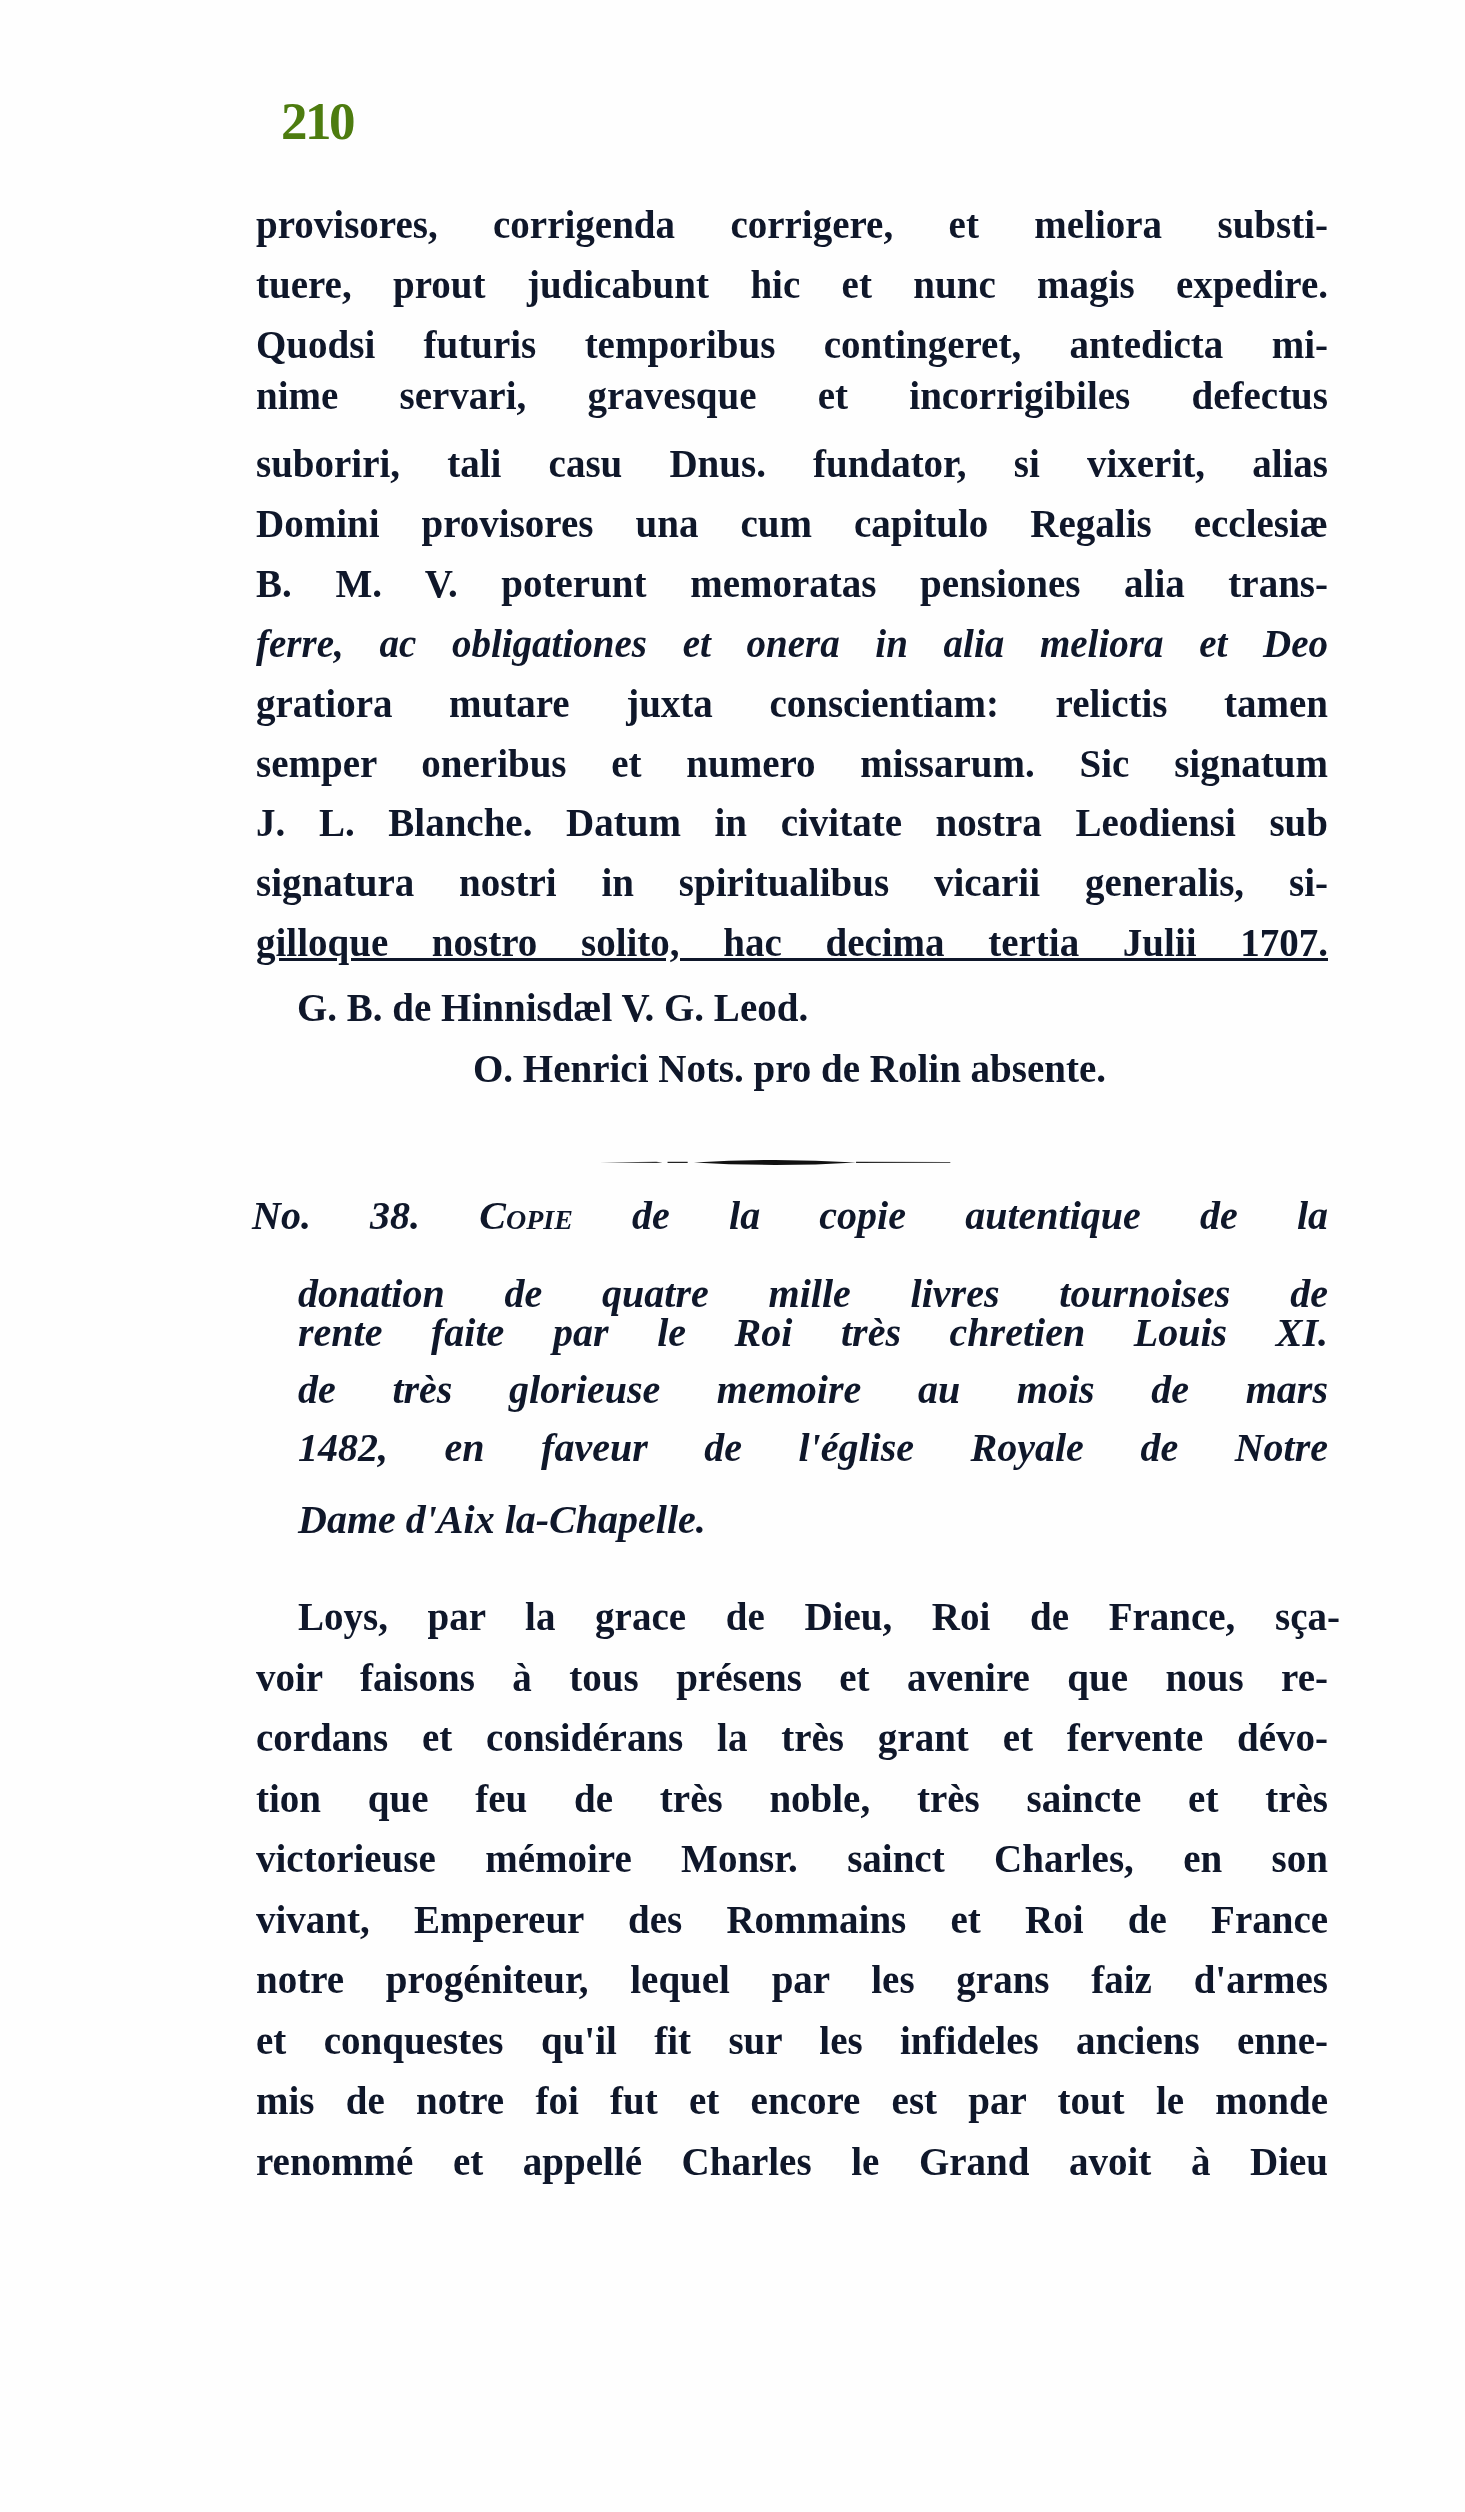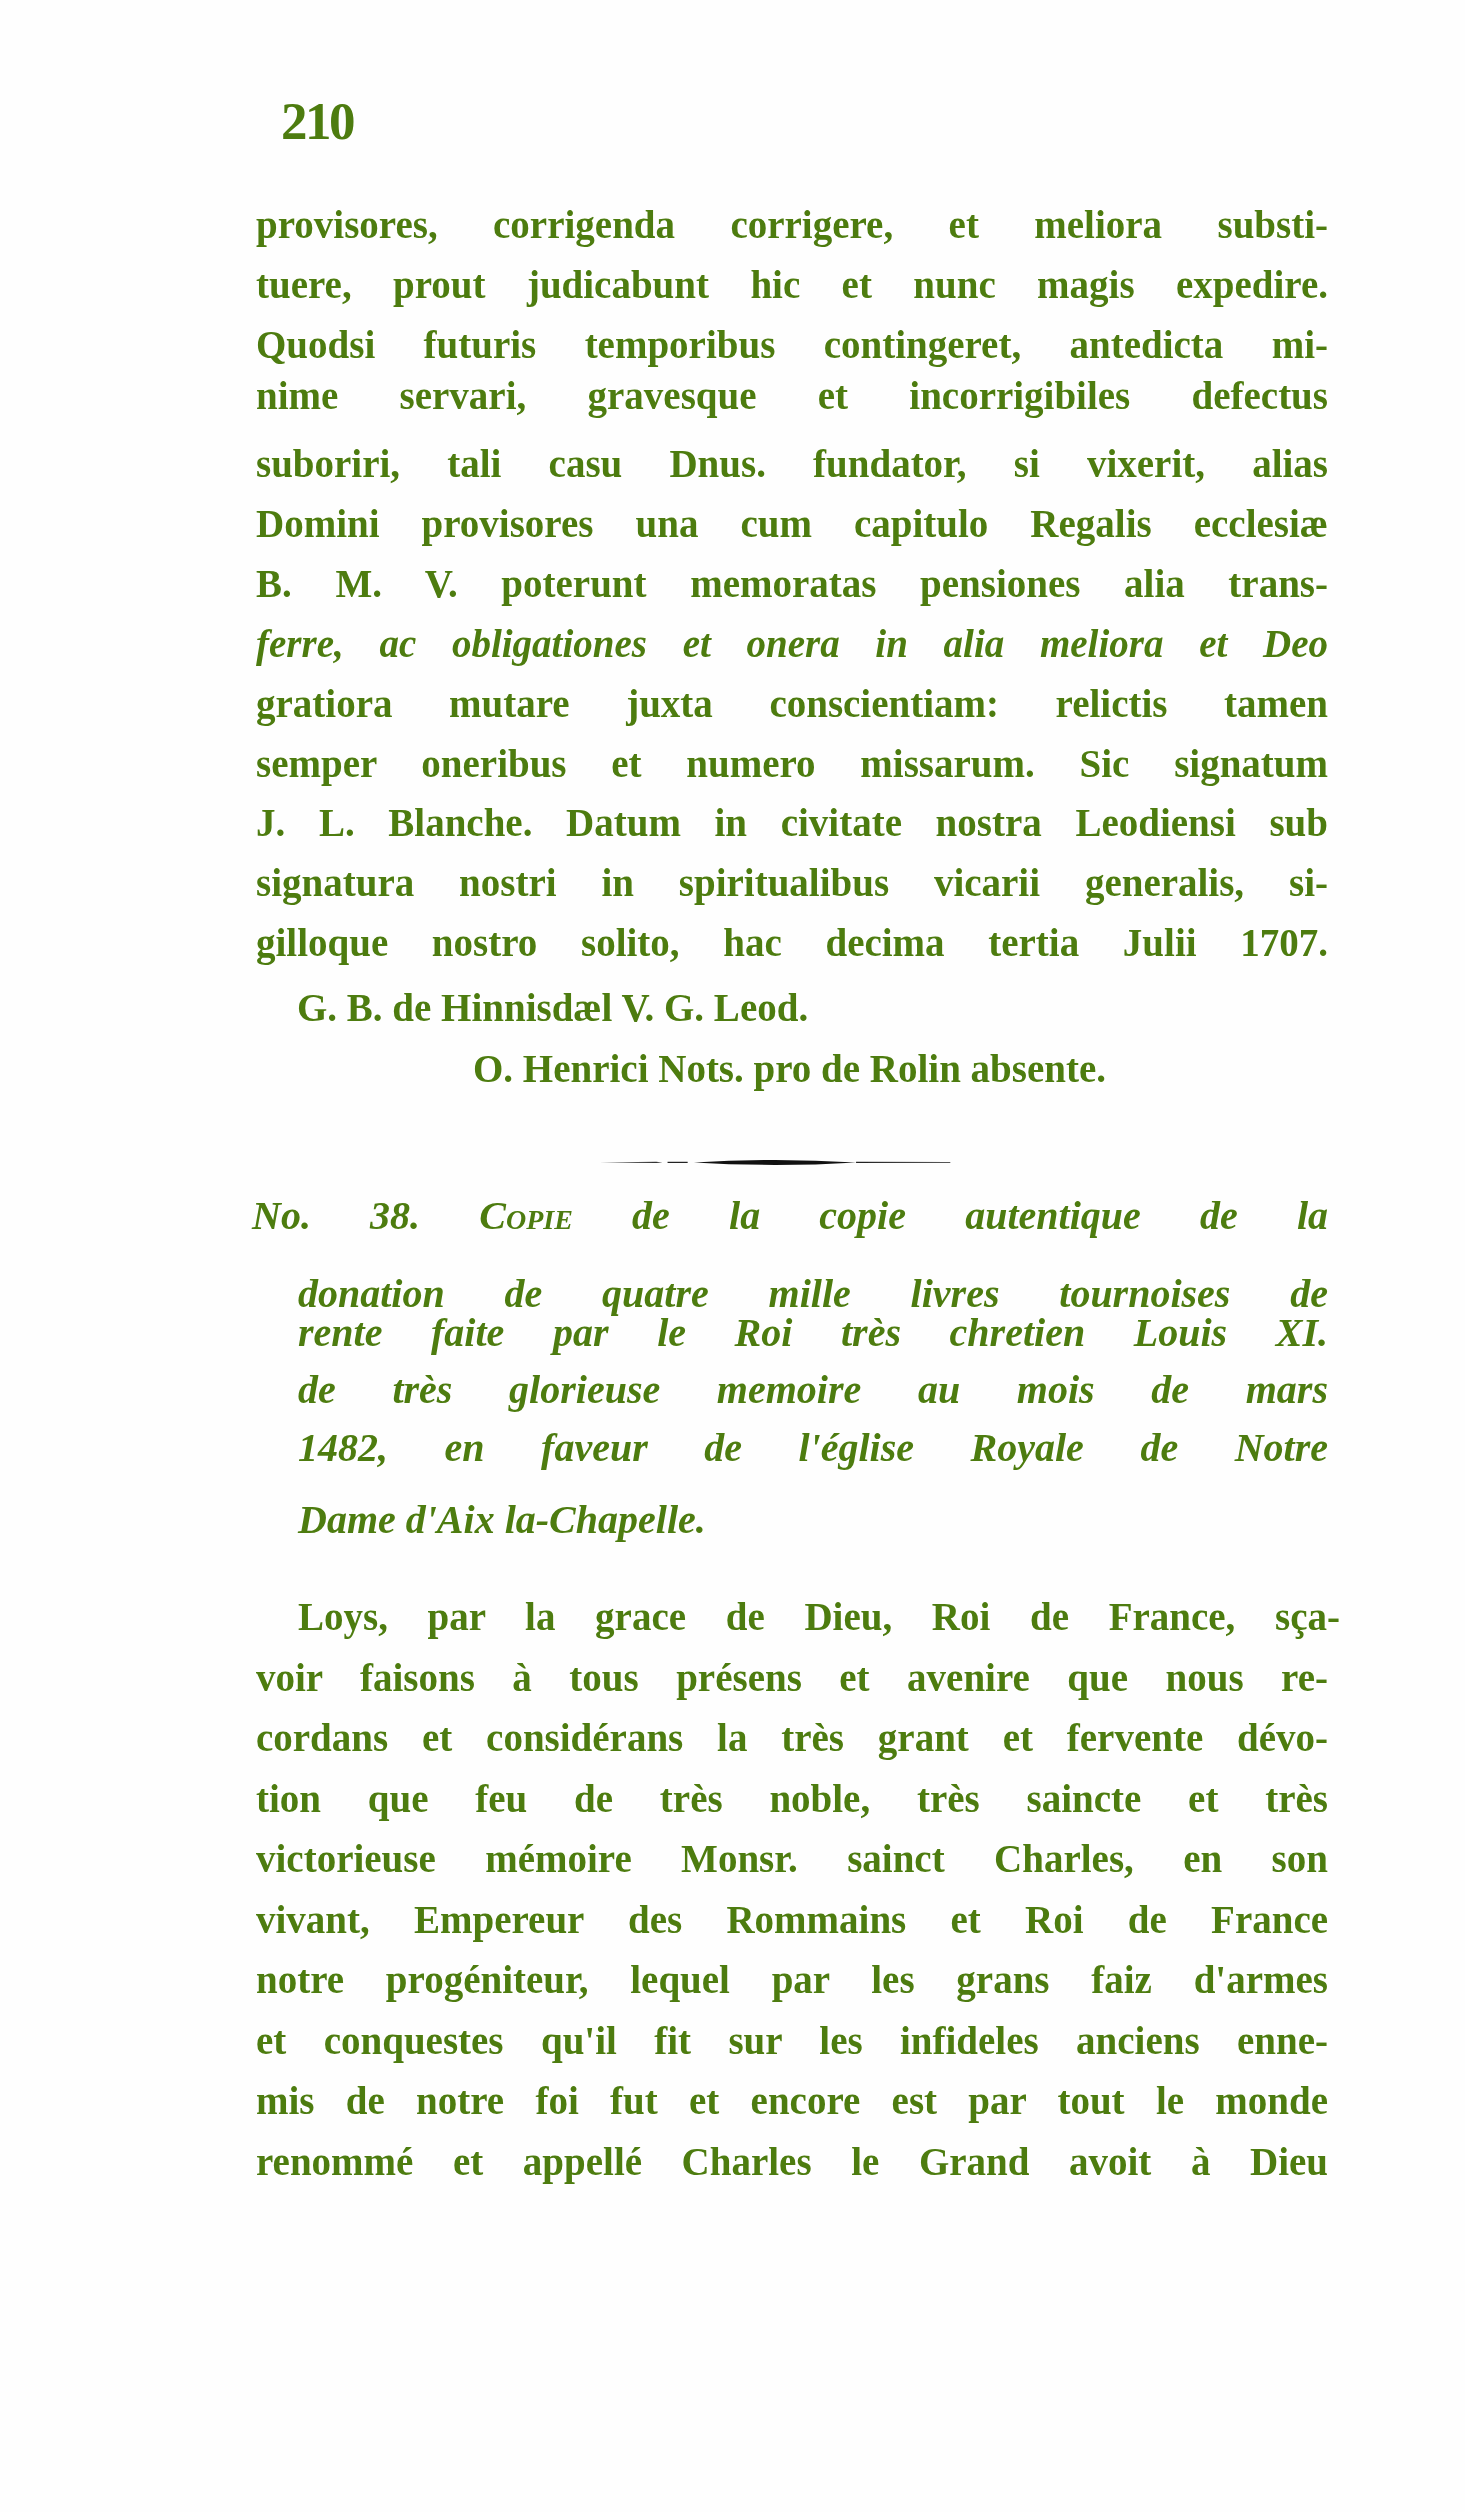--- a/index.html
+++ b/index.html
@@ -34,21 +34,21 @@
   }
   .line {
     position: absolute;
     white-space: nowrap;
     font-size: 39px;
     font-weight: bold;
     line-height: 1;
     text-align: justify;
     text-align-last: justify;
     overflow: visible;
-    color: #4d7c0f;
+    color: #0f172a;
   }
   .line.body { font-weight: bold; }
   .line.italic {
     font-style: italic;
     font-weight: bold;
     font-size: 40px;
   }
   .line.left { text-align: left; text-align-last: left; }
   .no-label {
     font-style: italic;
@@ -79,21 +79,21 @@
     <div class="line body" style="left: 256px; top: 325px; width: 1072px; white-space: normal;">Quodsi futuris temporibus contingeret, antedicta mi-</div>
     <div class="line body" style="left: 256px; top: 376px; width: 1072px; white-space: normal;">nime servari, gravesque et incorrigibiles defectus</div>
     <div class="line body" style="left: 256px; top: 444px; width: 1072px; white-space: normal;">suboriri, tali casu Dnus. fundator, si vixerit, alias</div>
     <div class="line body" style="left: 256px; top: 504px; width: 1072px; white-space: normal;">Domini provisores una cum capitulo Regalis ecclesiæ</div>
     <div class="line body" style="left: 256px; top: 564px; width: 1072px; white-space: normal;">B. M. V. poterunt memoratas pensiones alia trans-</div>
     <div class="line body" style="left: 256px; top: 624px; width: 1072px; white-space: normal; font-style: italic;">ferre, ac obligationes et onera in alia meliora et Deo</div>
     <div class="line body" style="left: 256px; top: 684px; width: 1072px; white-space: normal;">gratiora mutare juxta conscientiam: relictis tamen</div>
     <div class="line body" style="left: 256px; top: 744px; width: 1072px; white-space: normal;">semper oneribus et numero missarum. Sic signatum</div>
     <div class="line body" style="left: 256px; top: 803px; width: 1072px; white-space: normal;">J. L. Blanche. Datum in civitate nostra Leodiensi sub</div>
     <div class="line body" style="left: 256px; top: 863px; width: 1072px; white-space: normal;">signatura nostri in spiritualibus vicarii generalis, si-</div>
-    <div class="line body" style="left: 256px; top: 923px; width: 1072px; white-space: normal;">gilloque nostro solito, hac decima tertia Julii 1707.</div>
+    <div class="line body" style="left: 256px; top: 923px; width: 1072px; white-space: normal; text-decoration: underline;">gilloque nostro solito, hac decima tertia Julii 1707.</div>
 
     <div class="line body left" style="left:297px; top:988px;">G. B. de Hinnisdæl V. G. Leod.</div>
     <div class="line body left" style="left:473px; top:1049px;">O. Henrici Nots. pro de Rolin absente.</div>
   </div>
 
   <div class="rule">
     <svg width="352" height="8.8" viewBox="0 0 558 14">
       <path d="M0 7 L90 6 L100 7 L90 8 Z" fill="#333"></path>
       <path d="M108 6 L140 6 L140 8 L108 8 Z" fill="#222"></path>
       <path d="M150 7 Q279 -1 408 7 Q279 15 150 7 Z" fill="#111"></path>

